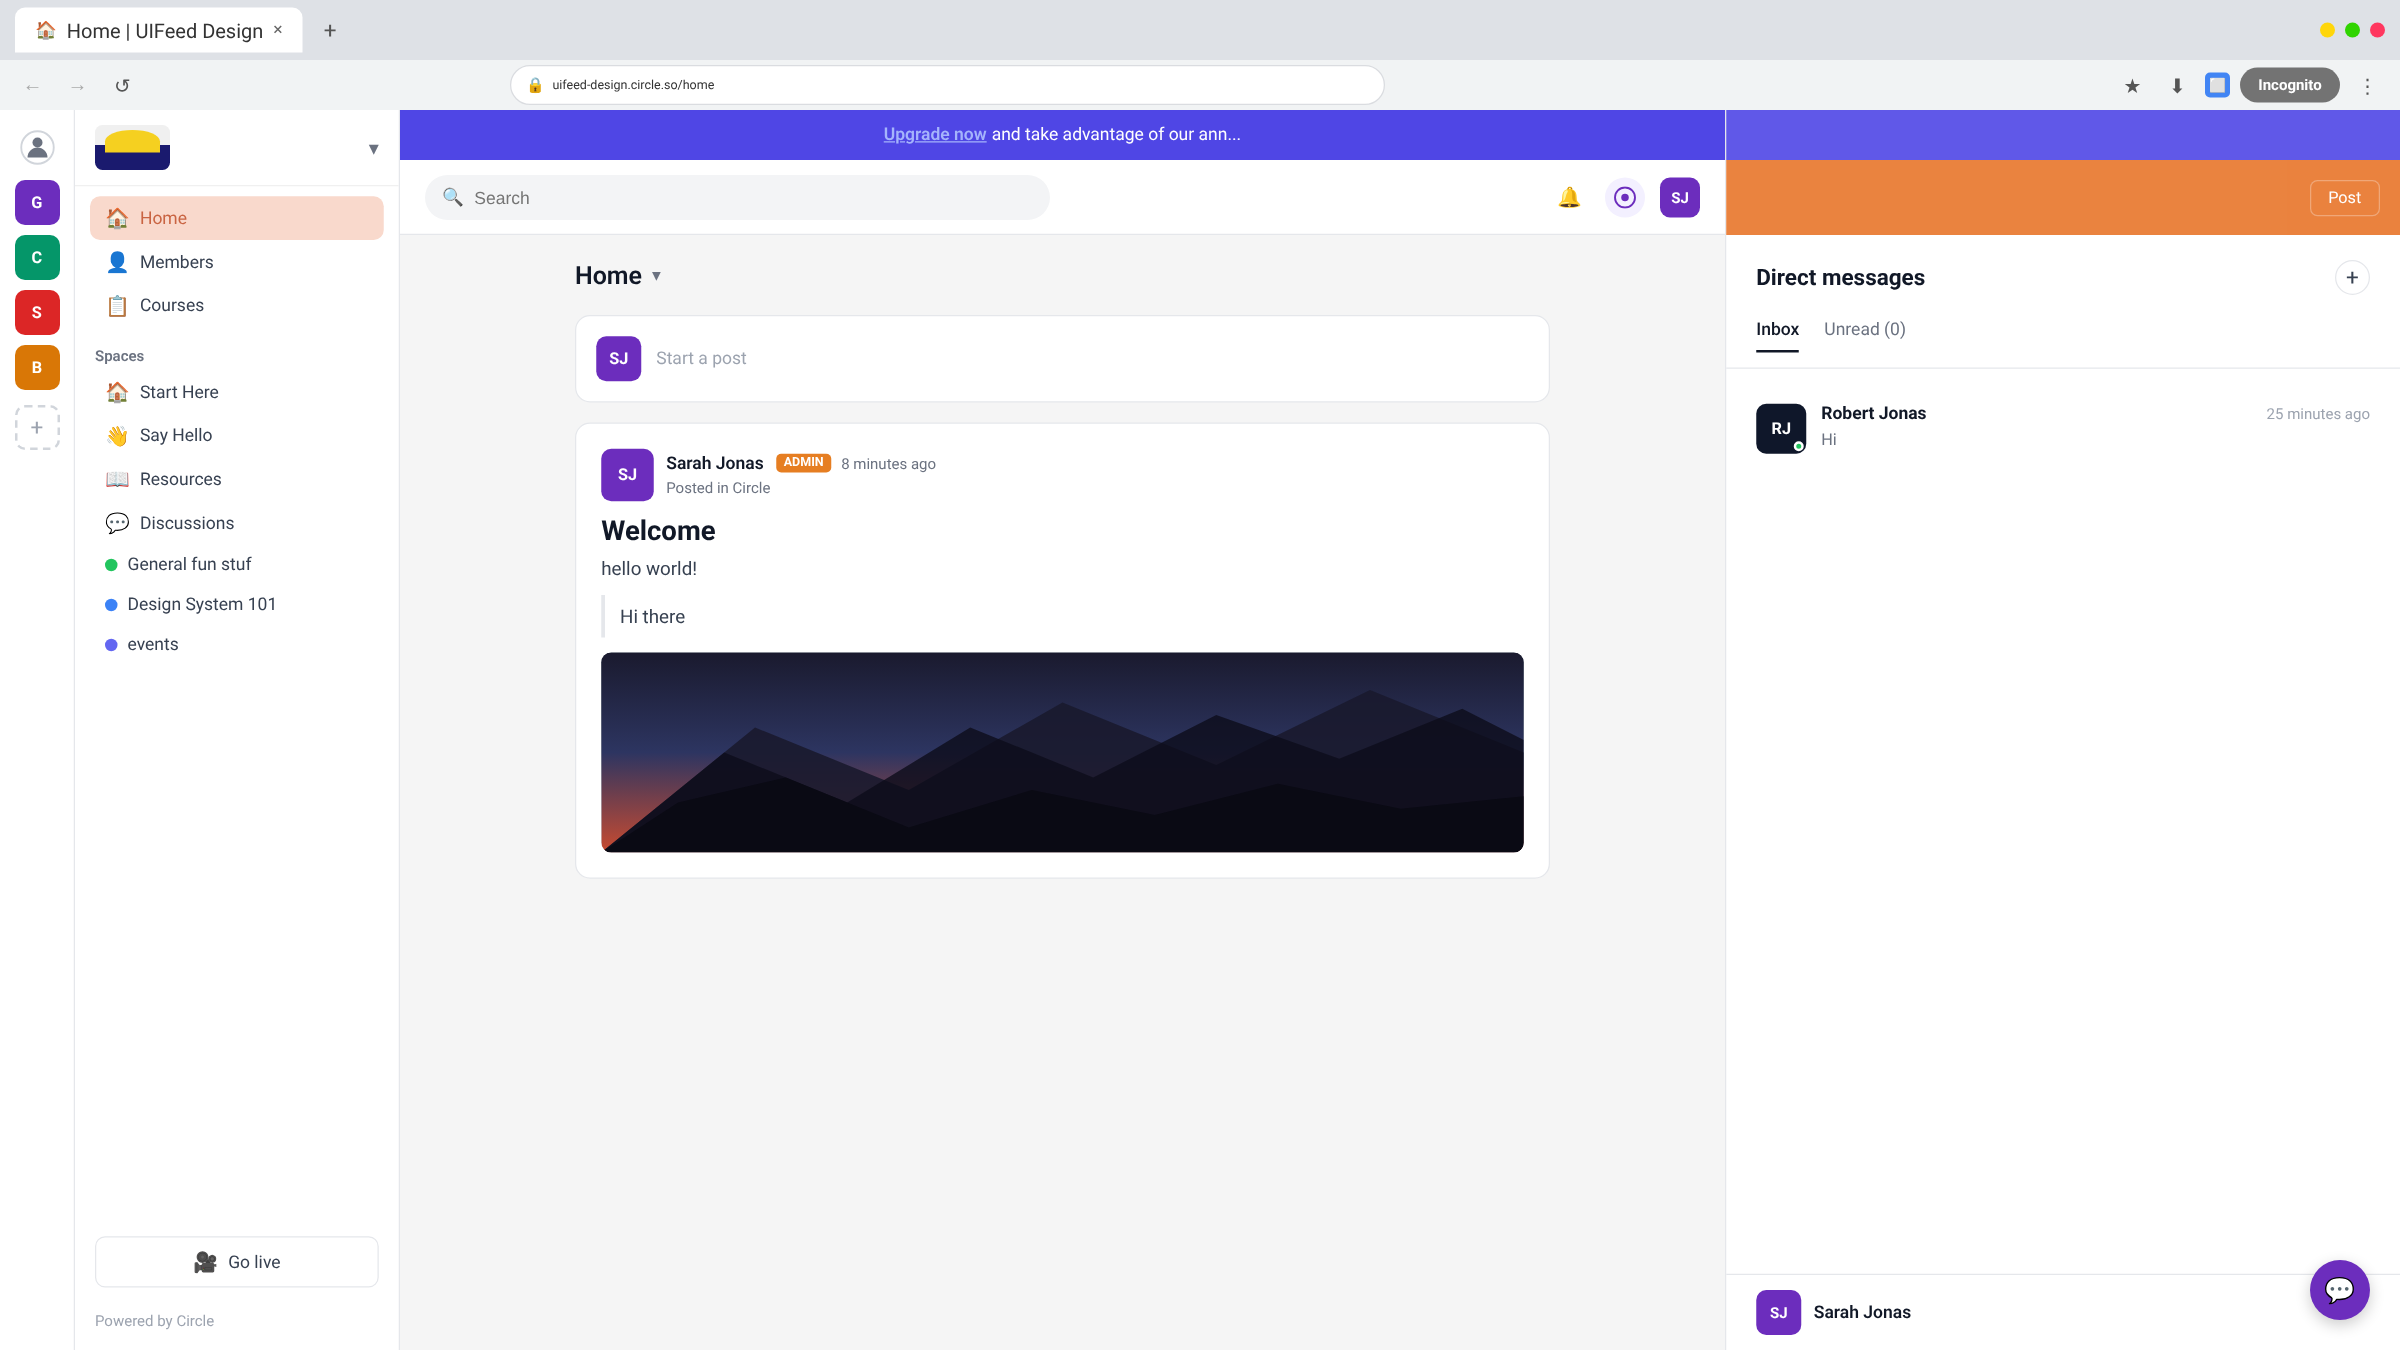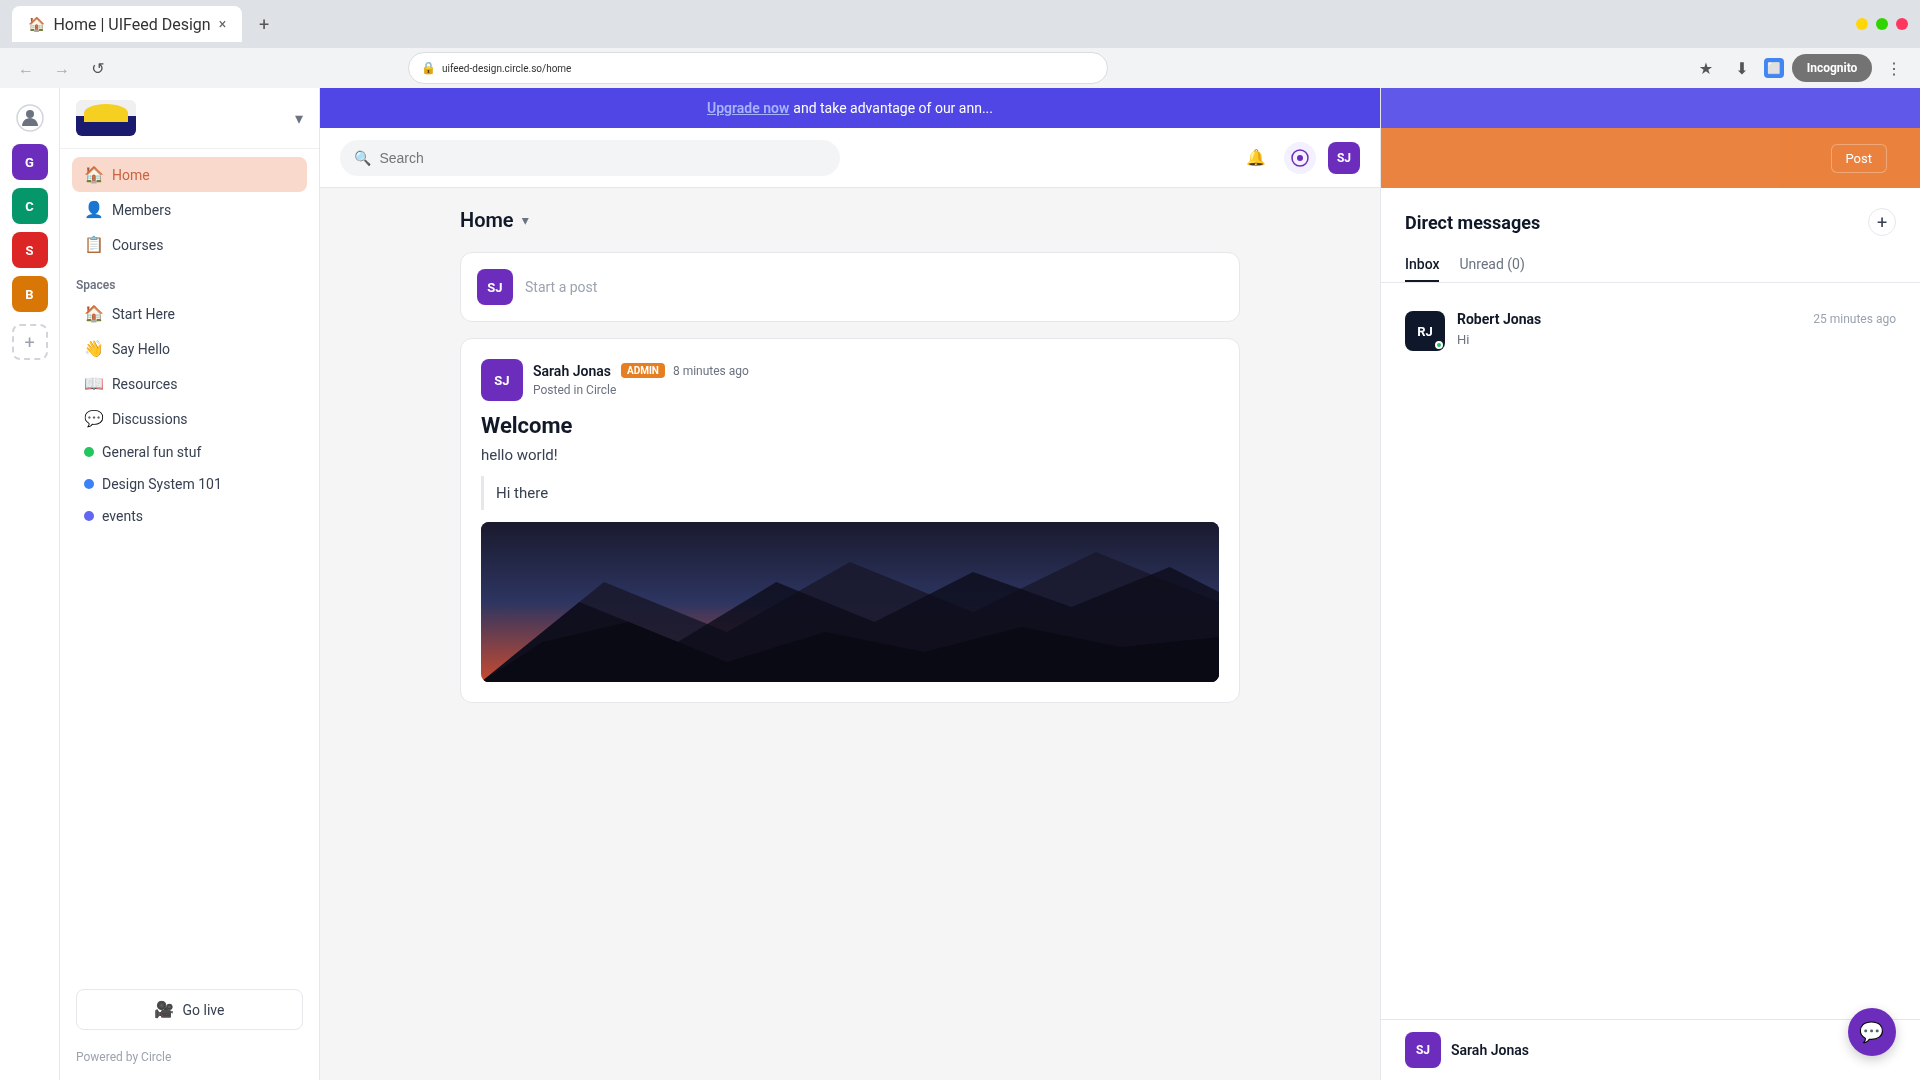--- a/index.html
+++ b/index.html
@@ -56,21 +56,21 @@
     .post-title { font-size: 22px; font-weight: 700; color: #111827; margin-bottom: 8px; }
     .post-body { font-size: 15px; color: #374151; margin-bottom: 12px; }
     .quote-block { border-left: 3px solid #e5e7eb; padding: 8px 12px; margin-bottom: 12px; }
     .quote-text { font-size: 15px; color: #374151; }
 
     
     .dm-panel { width: 540px; background: white; border-left: 1px solid #e5e7eb; display: flex; flex-direction: column; }
     .dm-header { padding: 20px 24px 0; display: flex; align-items: center; justify-content: space-between; }
     .dm-title { font-size: 18px; font-weight: 700; color: #111827; }
     .dm-add-btn { width: 28px; height: 28px; border-radius: 50%; display: flex; align-items: center; justify-content: center; color: #374151; cursor: pointer; font-size: 18px; border: 1px solid #e5e7eb; }
-    .dm-tabs { display: flex; gap: 0; padding: 12px 24px 0; border-bottom: 1px solid #e5e7eb; }
+    .dm-tabs { display: flex; gap: 0; padding: 12px 24px 12px; border-bottom: 1px solid #e5e7eb; }
     .dm-tab { padding: 8px 0; margin-right: 20px; font-size: 14px; color: #6b7280; cursor: pointer; border-bottom: 2px solid transparent; }
     .dm-tab.active { color: #111827; font-weight: 500; border-bottom: 2px solid #111827; }
     .dm-messages { padding: 16px 24px; overflow-y: auto; }
     .dm-message { display: flex; align-items: flex-start; gap: 12px; padding: 12px 0; cursor: pointer; }
     .dm-avatar { width: 40px; height: 40px; border-radius: 8px; display: flex; align-items: center; justify-content: center; font-size: 13px; font-weight: bold; color: white; position: relative; flex-shrink: 0; }
     .online-dot { position: absolute; bottom: 2px; right: 2px; width: 8px; height: 8px; background: #22c55e; border-radius: 50%; border: 2px solid white; }
     .dm-info { flex: 1; }
     .dm-name-row { display: flex; align-items: center; justify-content: space-between; margin-bottom: 2px; }
     .dm-name { font-size: 14px; font-weight: 700; color: #111827; }
     .dm-time { font-size: 12px; color: #9ca3af; }
@@ -303,21 +303,21 @@
               </svg>
             </div>
           </div>
         </div>
       </div>
     </div>
 
     <div class="dm-panel">
 
       <div style="height:40px;background:#4f46e5;opacity:0.9;"></div>
-      <div style="height:60px;background:#e8752a;opacity:0.9;display:flex;align-items:center;justify-content:flex-end;padding-right:33px;">
+      <div style="height:60px;background:#e8752a;opacity:0.9;display:flex;align-items:center;justify-content:flex-end;padding-right:16px;">
         <div style="background:#e8752a;color:white;border:1px solid rgba(255,255,255,0.3);padding:6px 14px;border-radius:6px;font-size:13px;cursor:pointer;">Post</div>
       </div>
 
       <div class="dm-header">
         <span class="dm-title">Direct messages</span>
         <div class="dm-add-btn">+</div>
       </div>
 
       <div class="dm-tabs">
         <div class="dm-tab active">Inbox</div>

